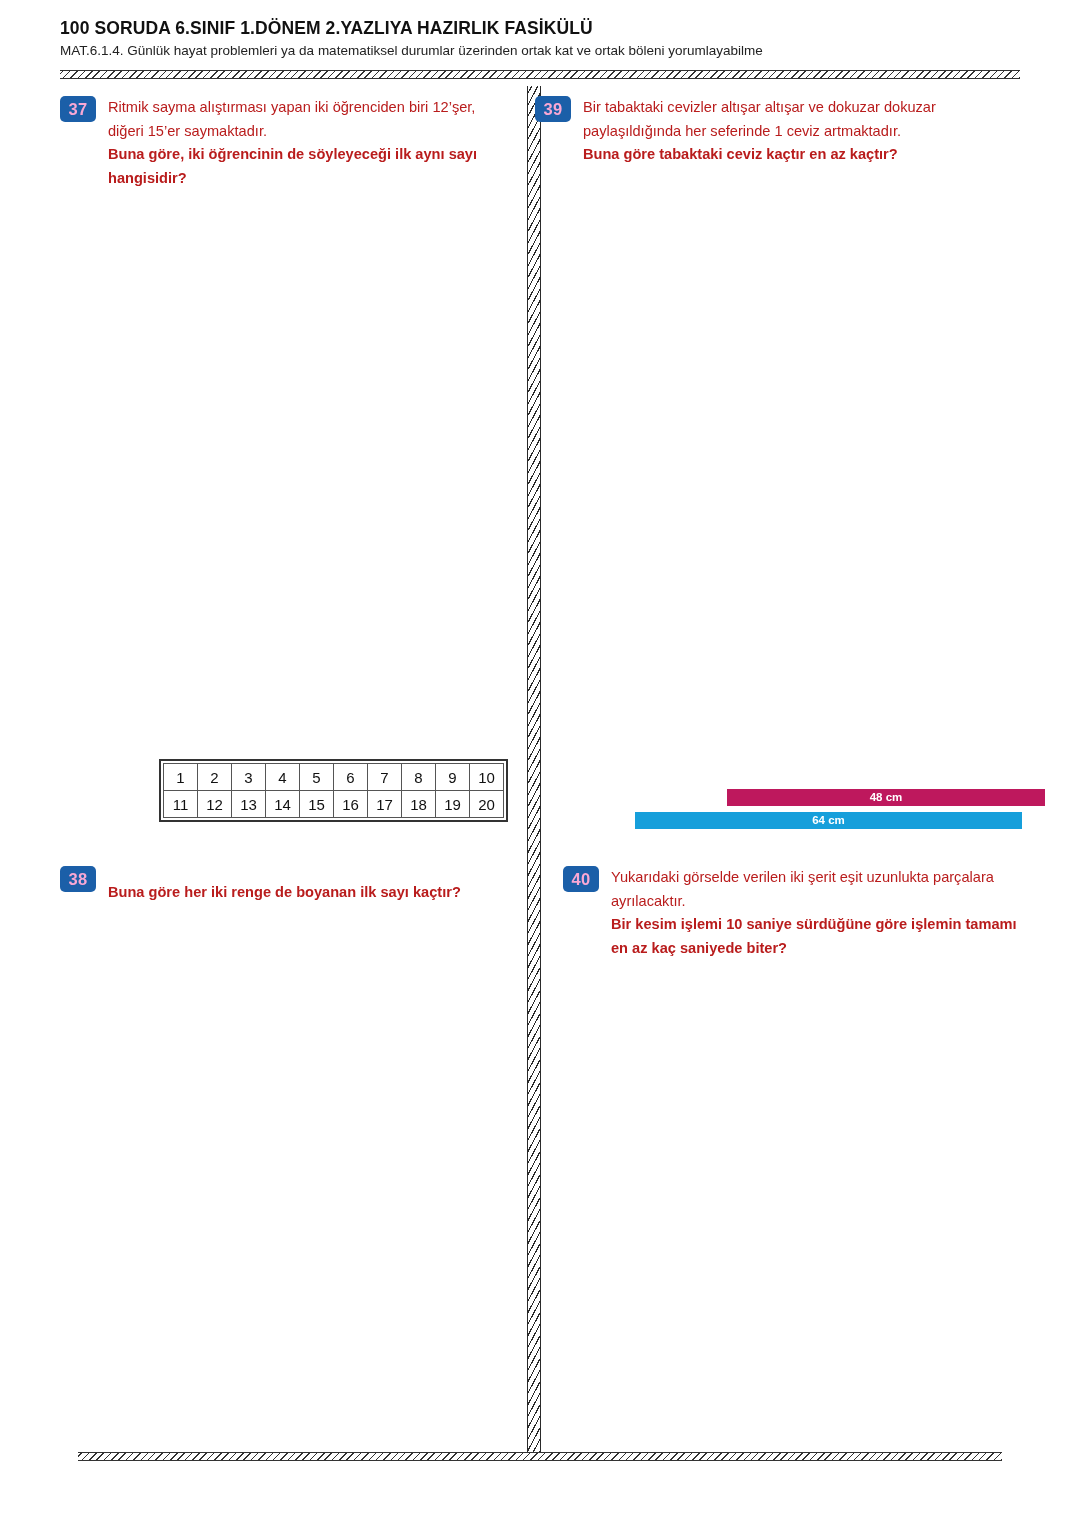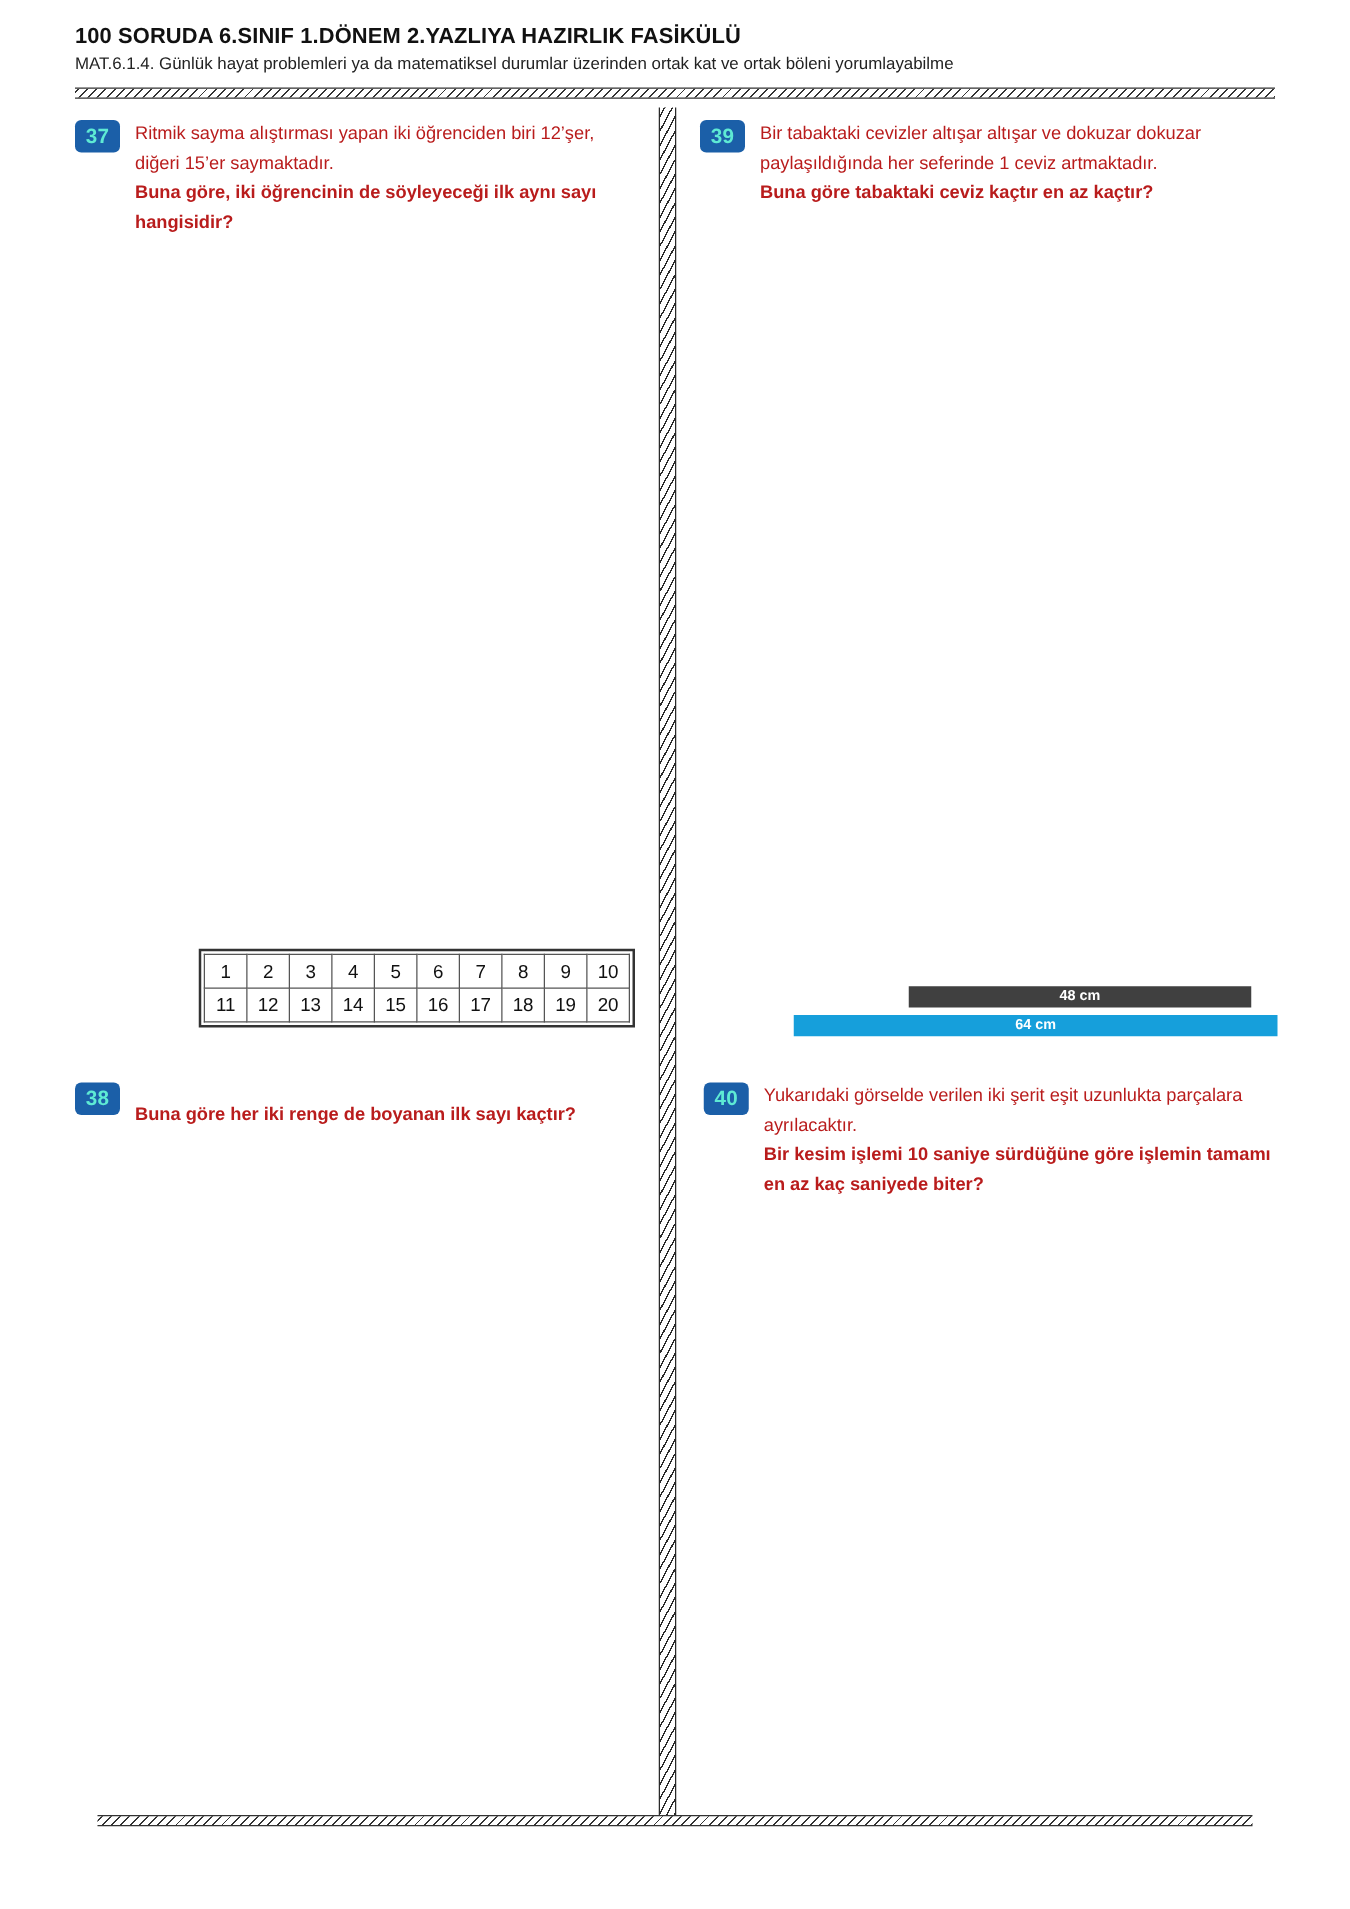--- a/index.html
+++ b/index.html
@@ -84,21 +84,21 @@
     position: absolute;
   }
   .q-num {
     position: absolute;
     left: 0;
     top: 0;
     width: 36px;
     height: 26px;
     border-radius: 5px;
     background: #1b5fa8;
-    color: #5eead4;
+    color: #f9a8d4;
     font-size: 16.5px;
     font-weight: bold;
     text-align: center;
     line-height: 26px;
     letter-spacing: 0.3px;
   }
   .q-body {
     margin-left: 48px;
     font-size: 14.6px;
     line-height: 1.62;
@@ -142,22 +142,22 @@
   .strip {
     color: #ffffff;
     font-size: 11.5px;
     font-weight: bold;
     text-align: center;
     line-height: 17px;
     height: 17px;
     margin-bottom: 6px;
   }
   .strip-red {
-    background: #404040;
-    width: 274px;
+    background: #be185d;
+    width: 318px;
     margin-left: 92px;
   }
   .strip-blue {
     background: #169fdb;
     width: 387px;
     margin-left: 0;
   }
 </style>
 </head>
 <body>
@@ -212,21 +212,21 @@
       </table>
   </div>
 
   <div class="q" style="left:60px; top:866px; width:450px;">
     <div class="q-num">38</div>
     <div class="q-body">
       <p class="b gap">Buna göre her iki renge de boyanan ilk sayı kaçtır?</p>
     </div>
   </div>
 
-  <div class="q" style="left:560px; top:96px; width:460px;">
+  <div class="q" style="left:535px; top:96px; width:460px;">
     <div class="q-num">39</div>
     <div class="q-body">
       <p>Bir tabaktaki cevizler altışar altışar ve dokuzar dokuzar paylaşıldığında her seferinde 1 ceviz artmaktadır.</p>
       <p class="b">Buna göre tabaktaki ceviz kaçtır en az kaçtır?</p>
     </div>
   </div>
 
   <div class="strips">
     <div class="strip strip-red">48 cm</div>
     <div class="strip strip-blue">64 cm</div>

